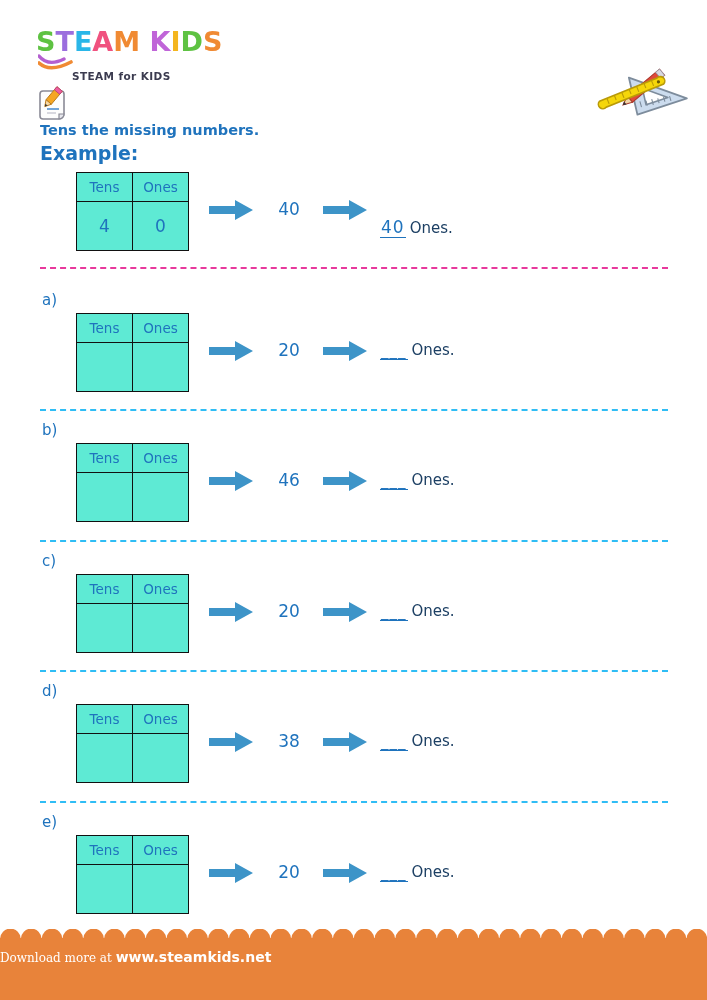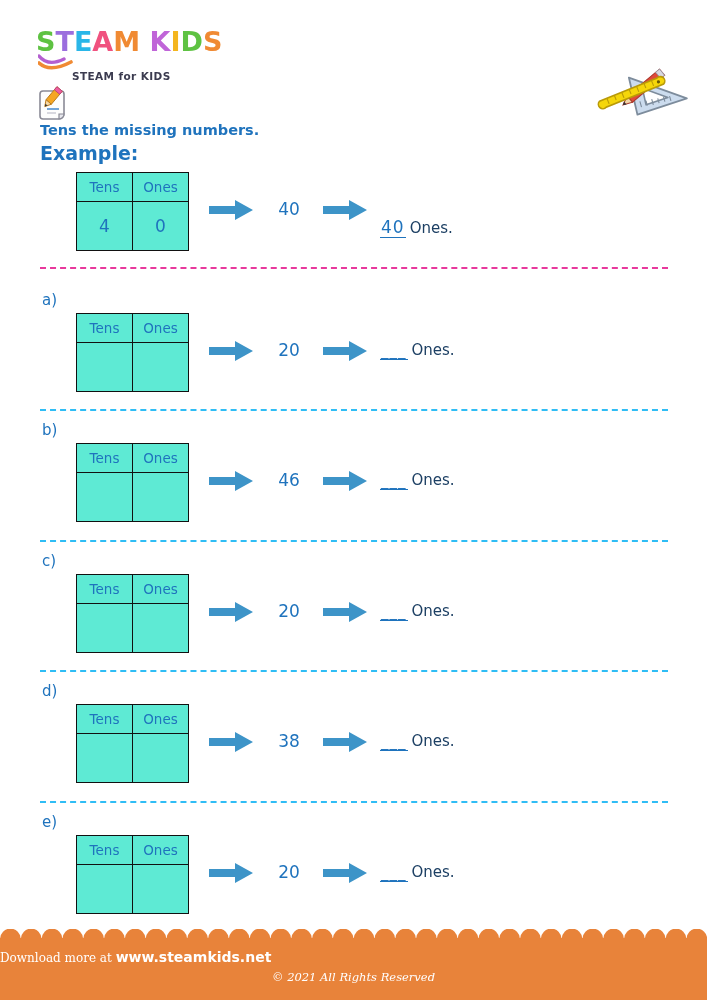--- a/index.html
+++ b/index.html
@@ -508,16 +508,15 @@
           <circle cx="675.9999999999998" cy="10" r="10.4"></circle>
           <circle cx="696.7999999999997" cy="10" r="10.4"></circle>
           <circle cx="717.5999999999997" cy="10" r="10.4"></circle>
         </g>
       <rect x="0" y="9" width="707" height="11" fill="#e8833a"></rect>
     </svg>
     <div class="footer-line1">
       <span>Download more at</span>
       <b>www.steamkids.net</b>
     </div>
-    <div class="footer-line2">© 2021 All Rights Reserved</div>
   </div>
 
 </div>
 
 </body></html>

